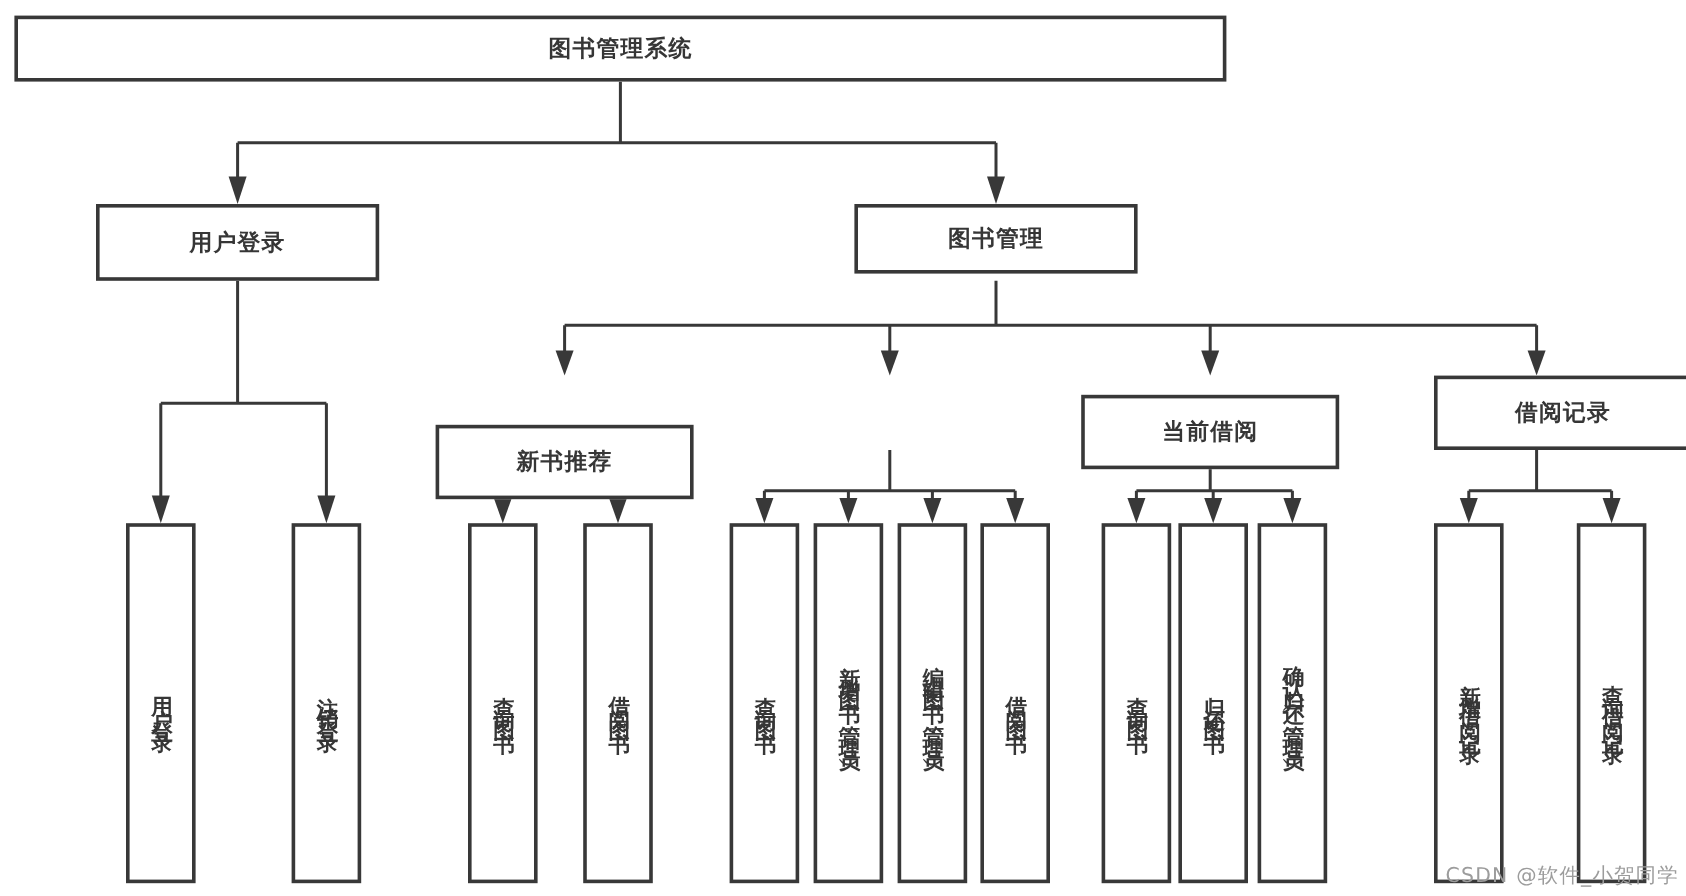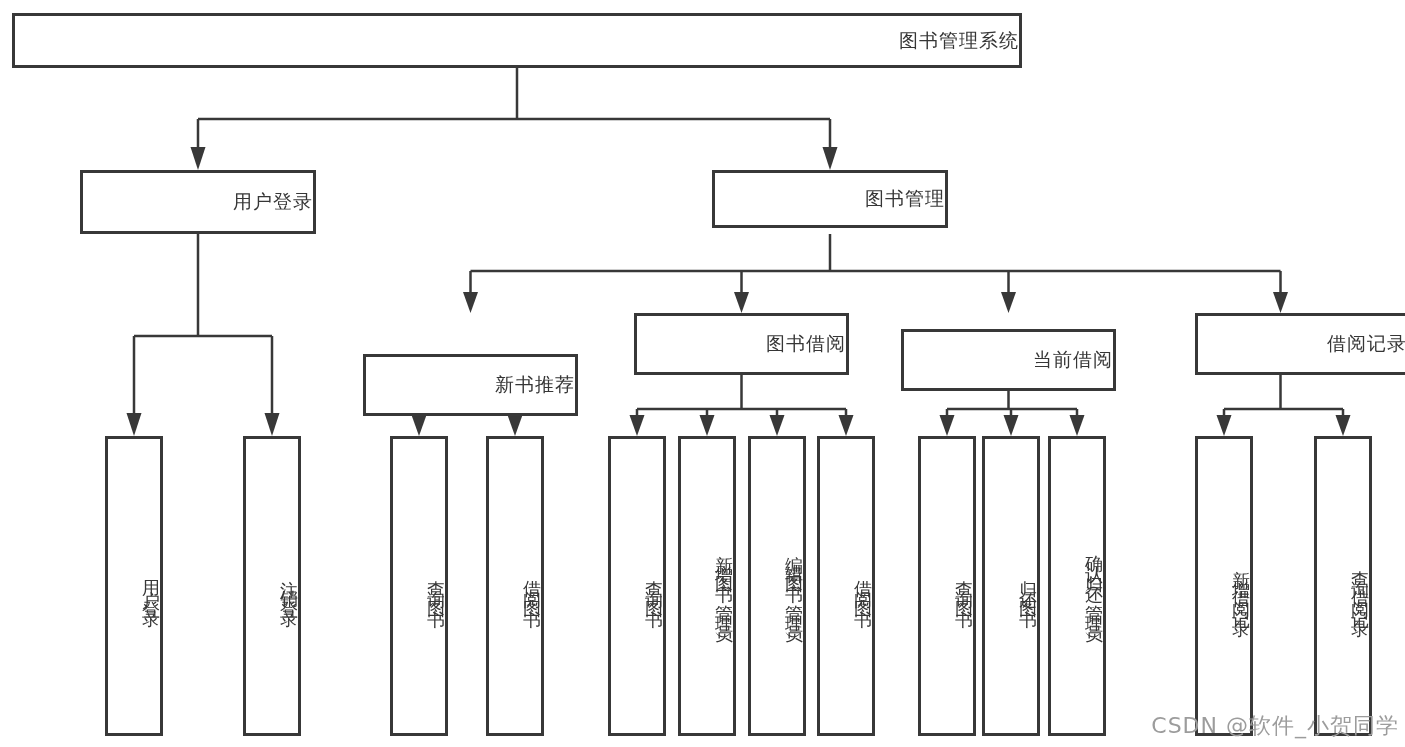--- a/index.html
+++ b/index.html
@@ -9,23 +9,24 @@
     background:#ffffff;
     font-family:"DejaVu Sans","Liberation Sans",sans-serif;
     overflow:hidden;
   }
   #wires{position:absolute;left:0;top:0;z-index:1;pointer-events:none;}
   .box{
     position:absolute;
     box-sizing:border-box;
     background:#ffffff;
     border:3px solid #383838;
-    display:flex;align-items:center;justify-content:flex-end;
+    display:flex;align-items:center;justify-content:center;
     z-index:2;
     color:#363636;
+    font-weight:bold;
   }
   .hbox span{
     font-size:19px;
     letter-spacing:1px;
     white-space:nowrap;
     color:#363636;
   }
   .vbox{width:58px;height:300px;top:436px;}
   .vbox span{
     writing-mode:vertical-rl;
@@ -33,21 +34,21 @@
     font-size:18px;
     line-height:1;
     letter-spacing:10px;
     color:#363636;
     white-space:nowrap;
   }
   #watermark{
     position:absolute;
     right:6px;bottom:6px;
     z-index:5;
-    font-size:22px;
+    font-size:17px;
     color:#9c9c9c;
     letter-spacing:1px;
     white-space:nowrap;
   }
 </style>
 </head>
 <body>
 
 <div id="stage">
 
@@ -98,23 +99,20 @@
   <div class="box hbox" style="left:80px;top:170px;width:236px;height:64px;">
     <span>用户登录</span>
   </div>
   <div class="box hbox" style="left:712px;top:170px;width:236px;height:58px;">
     <span>图书管理</span>
   </div>
 
   <div class="box hbox" style="left:363px;top:313px;width:215px;height:62px;margin-top:41px;">
     <span>新书推荐</span>
   </div>
-  <div class="box hbox" style="left:634px;top:313px;width:215px;height:62px;">
-    <span>图书借阅</span>
-  </div>
   <div class="box hbox" style="left:901px;top:313px;width:215px;height:62px;margin-top:16px;">
     <span>当前借阅</span>
   </div>
   <div class="box hbox" style="left:1173px;top:313px;width:215px;height:62px;margin-left:22px;">
     <span>借阅记录</span>
   </div>
 
   <div class="box vbox" style="left:105px;">
     <span>用户登录</span>
   </div>

